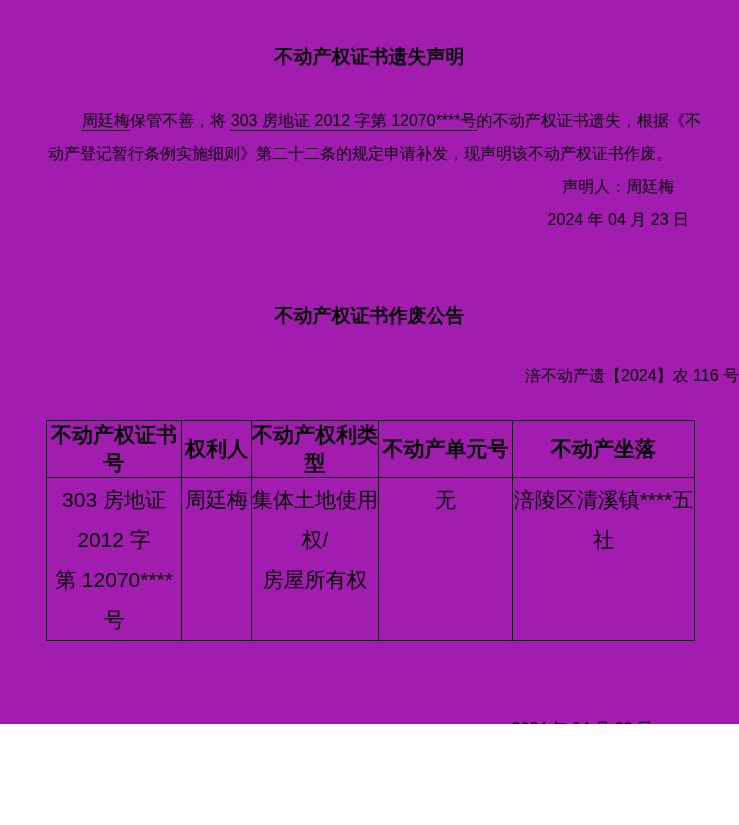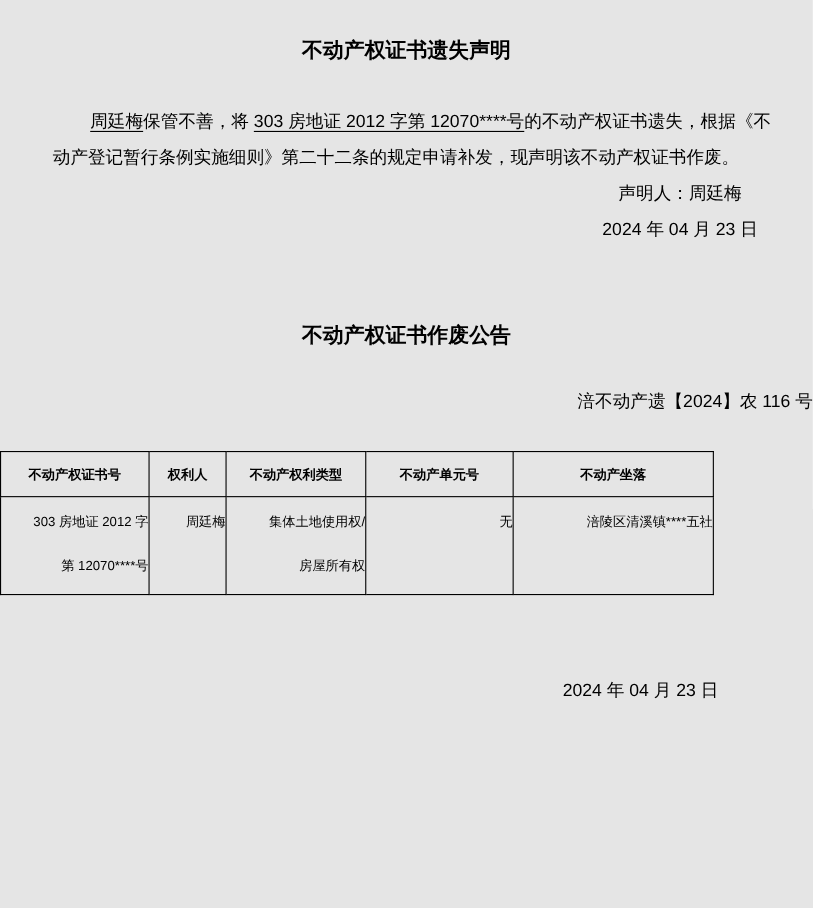--- a/index.html
+++ b/index.html
@@ -1,25 +1,25 @@
 <!DOCTYPE html>
 <html><head>
 <meta charset="utf-8">
 <style>
   * { margin: 0; padding: 0; box-sizing: border-box; }
   html, body { background: #ffffff; }
   .page {
     position: relative;
     width: 739px;
-    height: 825px;
-    background: #e5e5e5;
+    height: 724px;
+    background: #a21caf;
     color: #000000;
     font-family: "Liberation Sans", sans-serif;
     overflow: hidden;
-    padding-top: 34px;
+    padding-top: 44px;
   }
   .doc-title {
     font-size: 19px;
     font-weight: bold;
     text-align: center;
     line-height: 26px;
   }
   .body-text {
     font-size: 16px;
     line-height: 33px;
@@ -43,41 +43,41 @@
   .doc-number {
     font-size: 16px;
     line-height: 33px;
     text-align: right;
     margin-top: 30px;
   }
   .para-2 { margin-top: 40px; }
   .cert-table {
     border-collapse: collapse;
     table-layout: fixed;
+    margin-left: 46px;
     margin-top: 28px;
     width: 648px;
-    font-size: 12px;
+    font-size: 21px;
   }
   .cert-table th, .cert-table td {
     border: 1px solid #000000;
     text-align: center;
     overflow: hidden;
   }
   .cert-table th {
     font-weight: bold;
     height: 41px;
     vertical-align: middle;
   }
   .cert-table td {
     height: 89px;
     vertical-align: top;
     padding-top: 2px;
     line-height: 40px;
     white-space: pre-line;
-    text-align: right;
   }
   .footer-block {
     width: max-content;
     margin-left: auto;
     margin-right: 86px;
     text-align: center;
     font-size: 16px;
     line-height: 35px;
     margin-top: 70px;
   }

